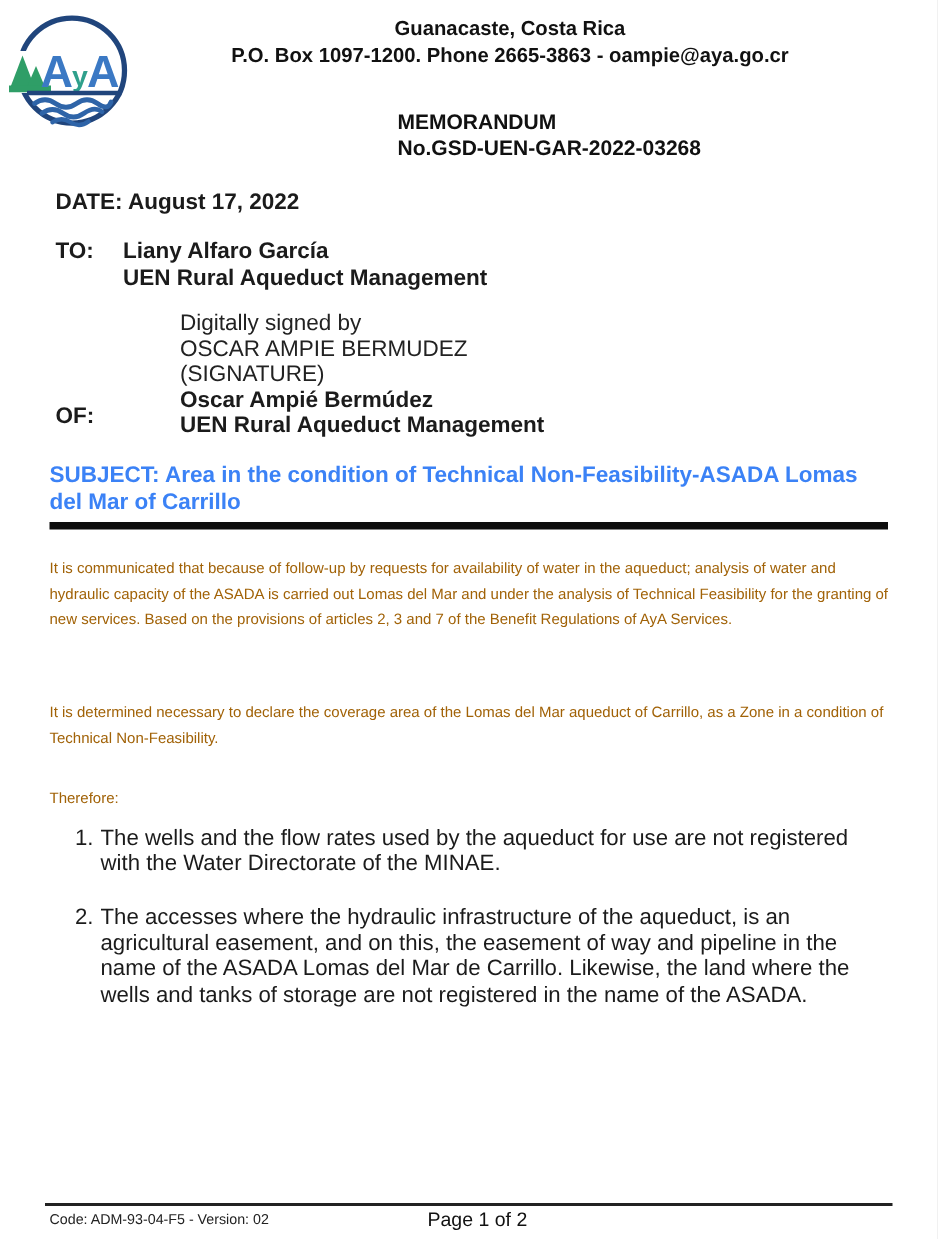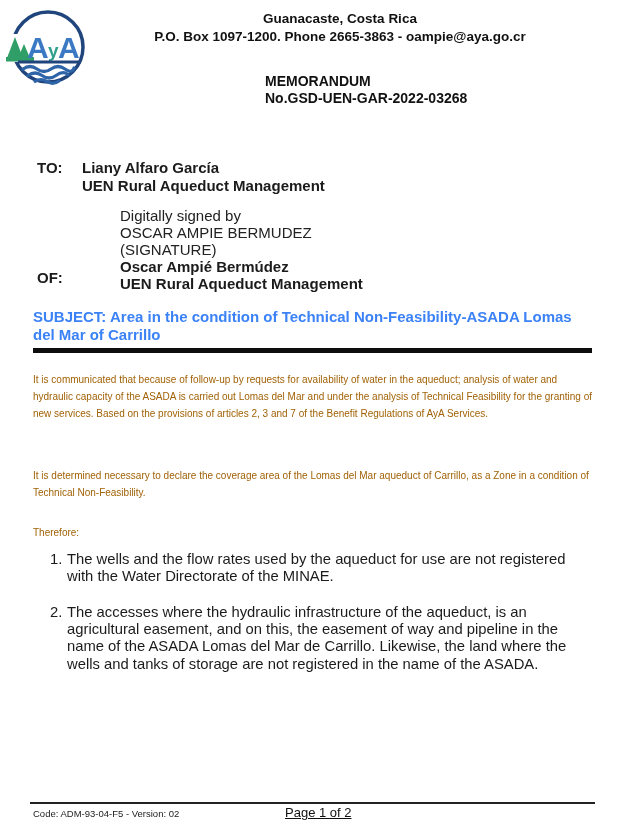--- a/index.html
+++ b/index.html
@@ -58,21 +58,21 @@
   .therefore { top: 524px; }
   .list-item { left: 50px; width: 540px; display: flex; font-size: 14.8px; line-height: 17.2px; }
   .list-item-1 { top: 551px; }
   .list-item-2 { top: 604px; }
   .li-num { width: 17px; flex: none; }
   .li-text { width: 523px; }
 
   
   .footer-line { left: 30px; top: 802px; width: 565px; height: 2px; background: #222; }
   .footer-code { left: 33px; top: 808px; font-size: 9.5px; color: #222; }
-  .footer-page { left: 285px; top: 805px; font-size: 13px; color: #111; text-decoration: underline; }
+  .footer-page { left: 285px; top: 805px; font-size: 13px; color: #111; }
 </style>
 </head>
 <body>
 
 <div class="page">
 
   <div class="abs logo-wrap">
     <svg width="84" height="84" viewBox="0 0 84 84">
       <circle cx="44" cy="41" r="35" fill="none" stroke="#20457c" stroke-width="3.5"></circle>
       <rect x="2" y="28" width="14" height="28" fill="#ffffff"></rect>
@@ -96,20 +96,25 @@
   <div class="abs header-text">
     <div>Guanacaste, Costa Rica</div>
     <div>P.O. Box 1097-1200. Phone 2665-3863 - oampie@aya.go.cr</div>
   </div>
 
   <div class="abs memo-block">
     <div>MEMORANDUM</div>
     <div>No.GSD-UEN-GAR-2022-03268</div>
   </div>
 
+  <div class="abs date-row">
+    <span>DATE:</span>
+    <span> </span>
+    <span>August 17, 2022</span>
+  </div>
 
   <div class="abs to-row">
     <div class="to-label">TO:</div>
     <div class="to-content">
       <div>Liany Alfaro García</div>
       <div>UEN Rural Aqueduct Management</div>
     </div>
   </div>
 
   <div class="abs sig-block">

